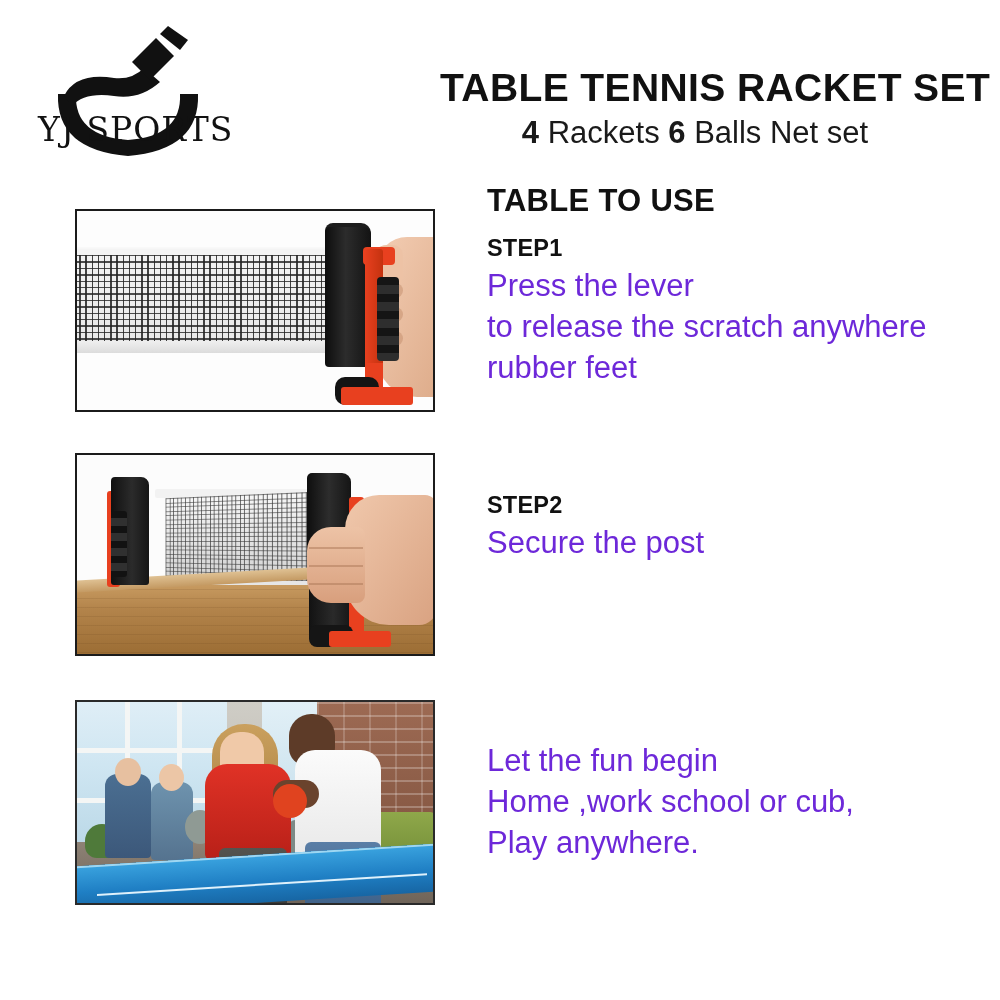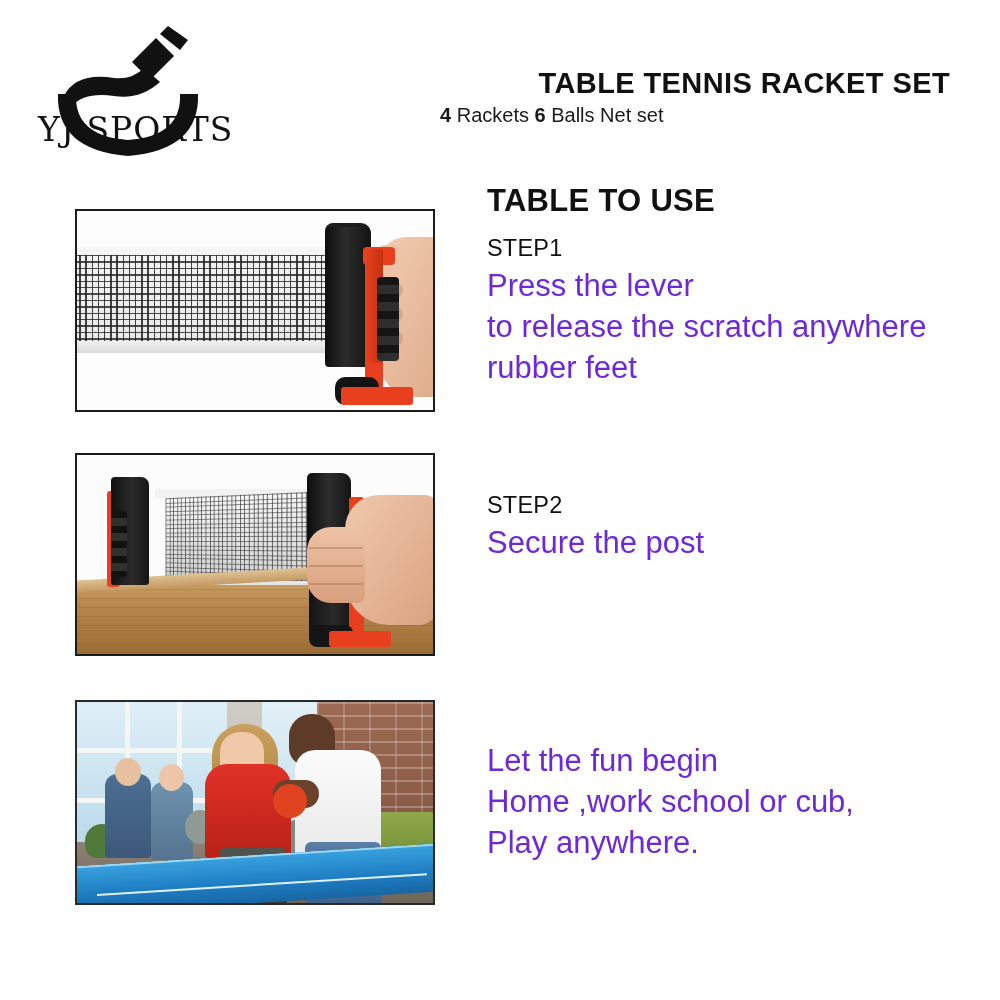--- a/index.html
+++ b/index.html
@@ -45,34 +45,34 @@
   }
 
   
   .title-block {
     position: absolute;
     left: 440px;
     top: 68px;
     width: 510px;
   }
   .main-title {
-    font-size: 29px;
+    font-size: 39px;
     font-weight: bold;
     letter-spacing: 0.4px;
     color: #111111;
-    text-align: right;
+    text-align: center;
     line-height: 1.05;
     white-space: nowrap;
   }
   .sub-title {
     margin-top: 6px;
-    font-size: 20px;
+    font-size: 31px;
     font-weight: 400;
     color: #1a1a1a;
-    text-align: left;
+    text-align: center;
     line-height: 1.15;
     white-space: nowrap;
   }
   .sub-title b { font-weight: bold; }
 
   
   .easy-heading {
     position: absolute;
     left: 487px;
     top: 183px;
@@ -82,21 +82,21 @@
     color: #111111;
   }
 
   
   .step-block { position: absolute; left: 487px; width: 470px; }
   .step-block.s1 { top: 235px; }
   .step-block.s2 { top: 492px; }
   .step-block.s3 { top: 740px; }
   .step-label {
     font-size: 23.5px;
-    font-weight: normal;
+    font-weight: bold;
     color: #111111;
     letter-spacing: 0.2px;
     margin-bottom: 3px;
   }
   .step-line {
     font-size: 31px;
     font-weight: 400;
     color: #6d28d9;
     line-height: 1.33;
     white-space: nowrap;

